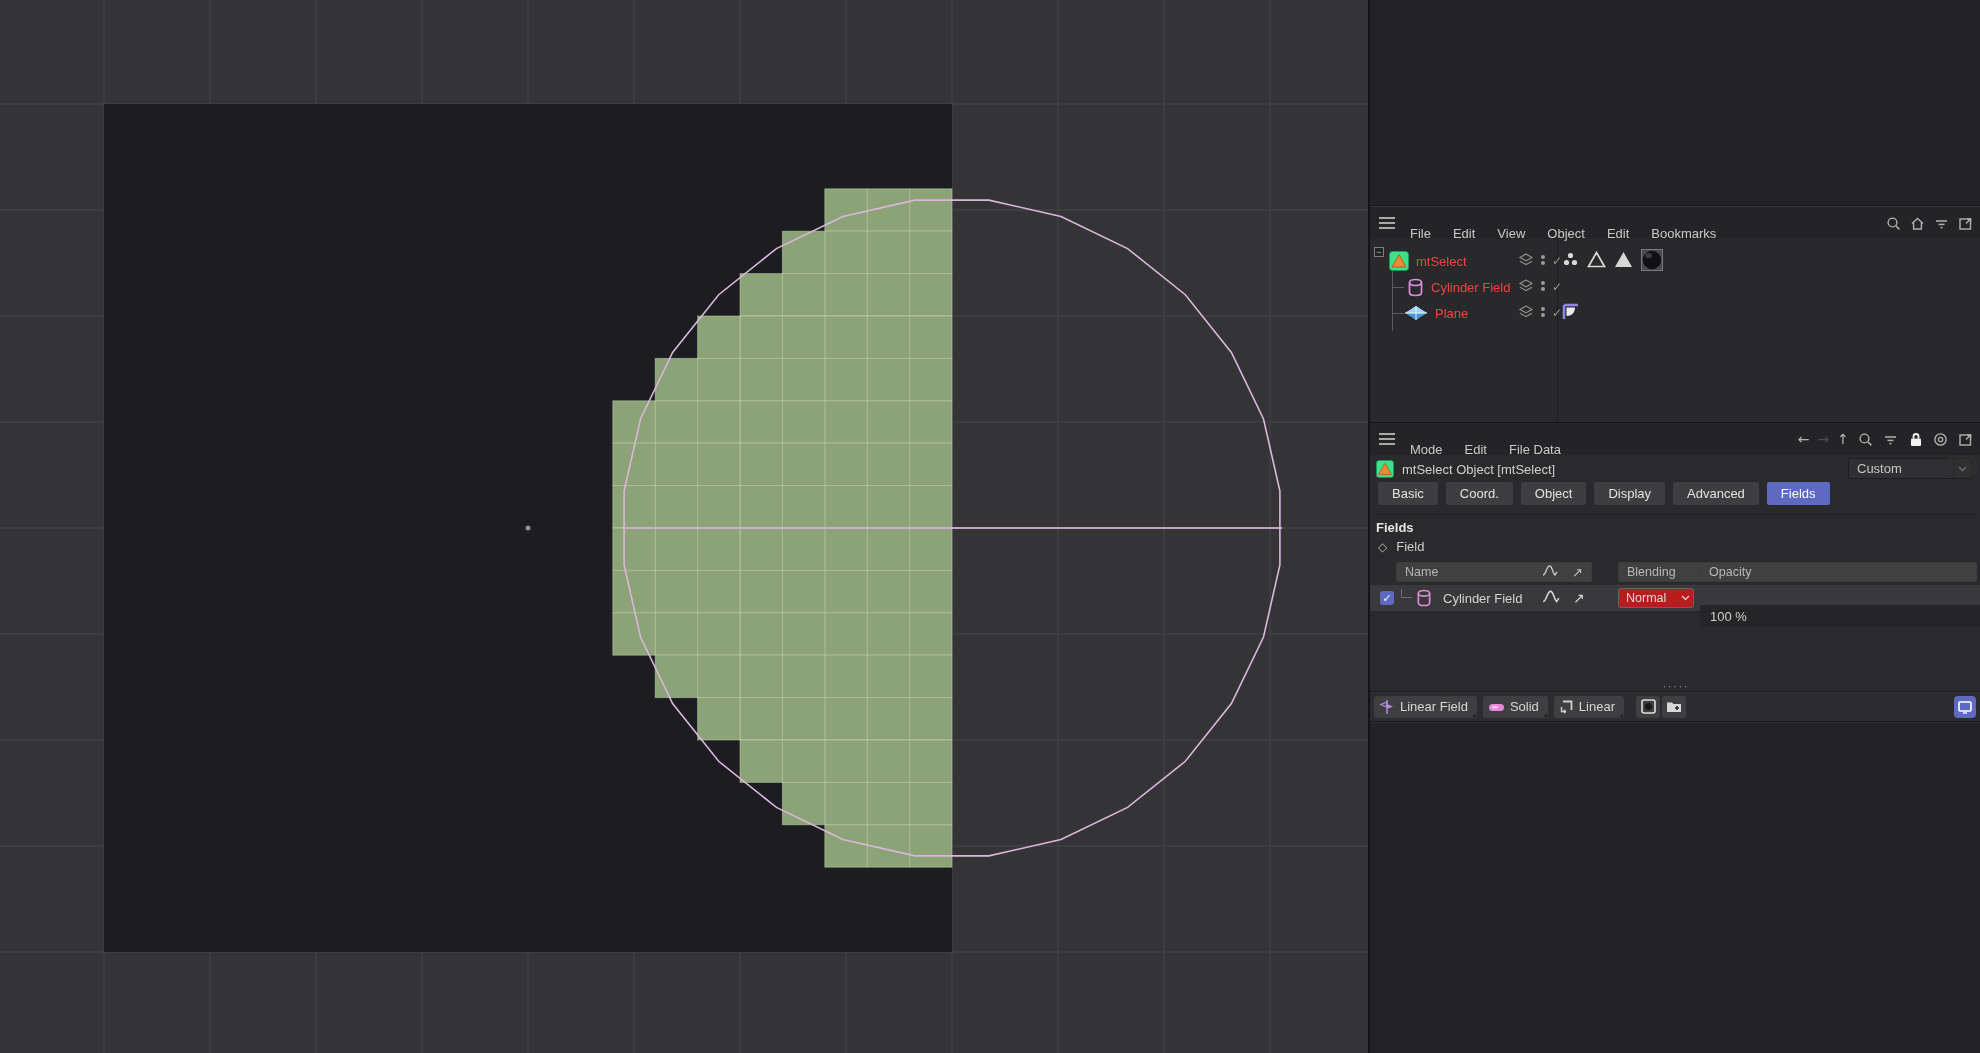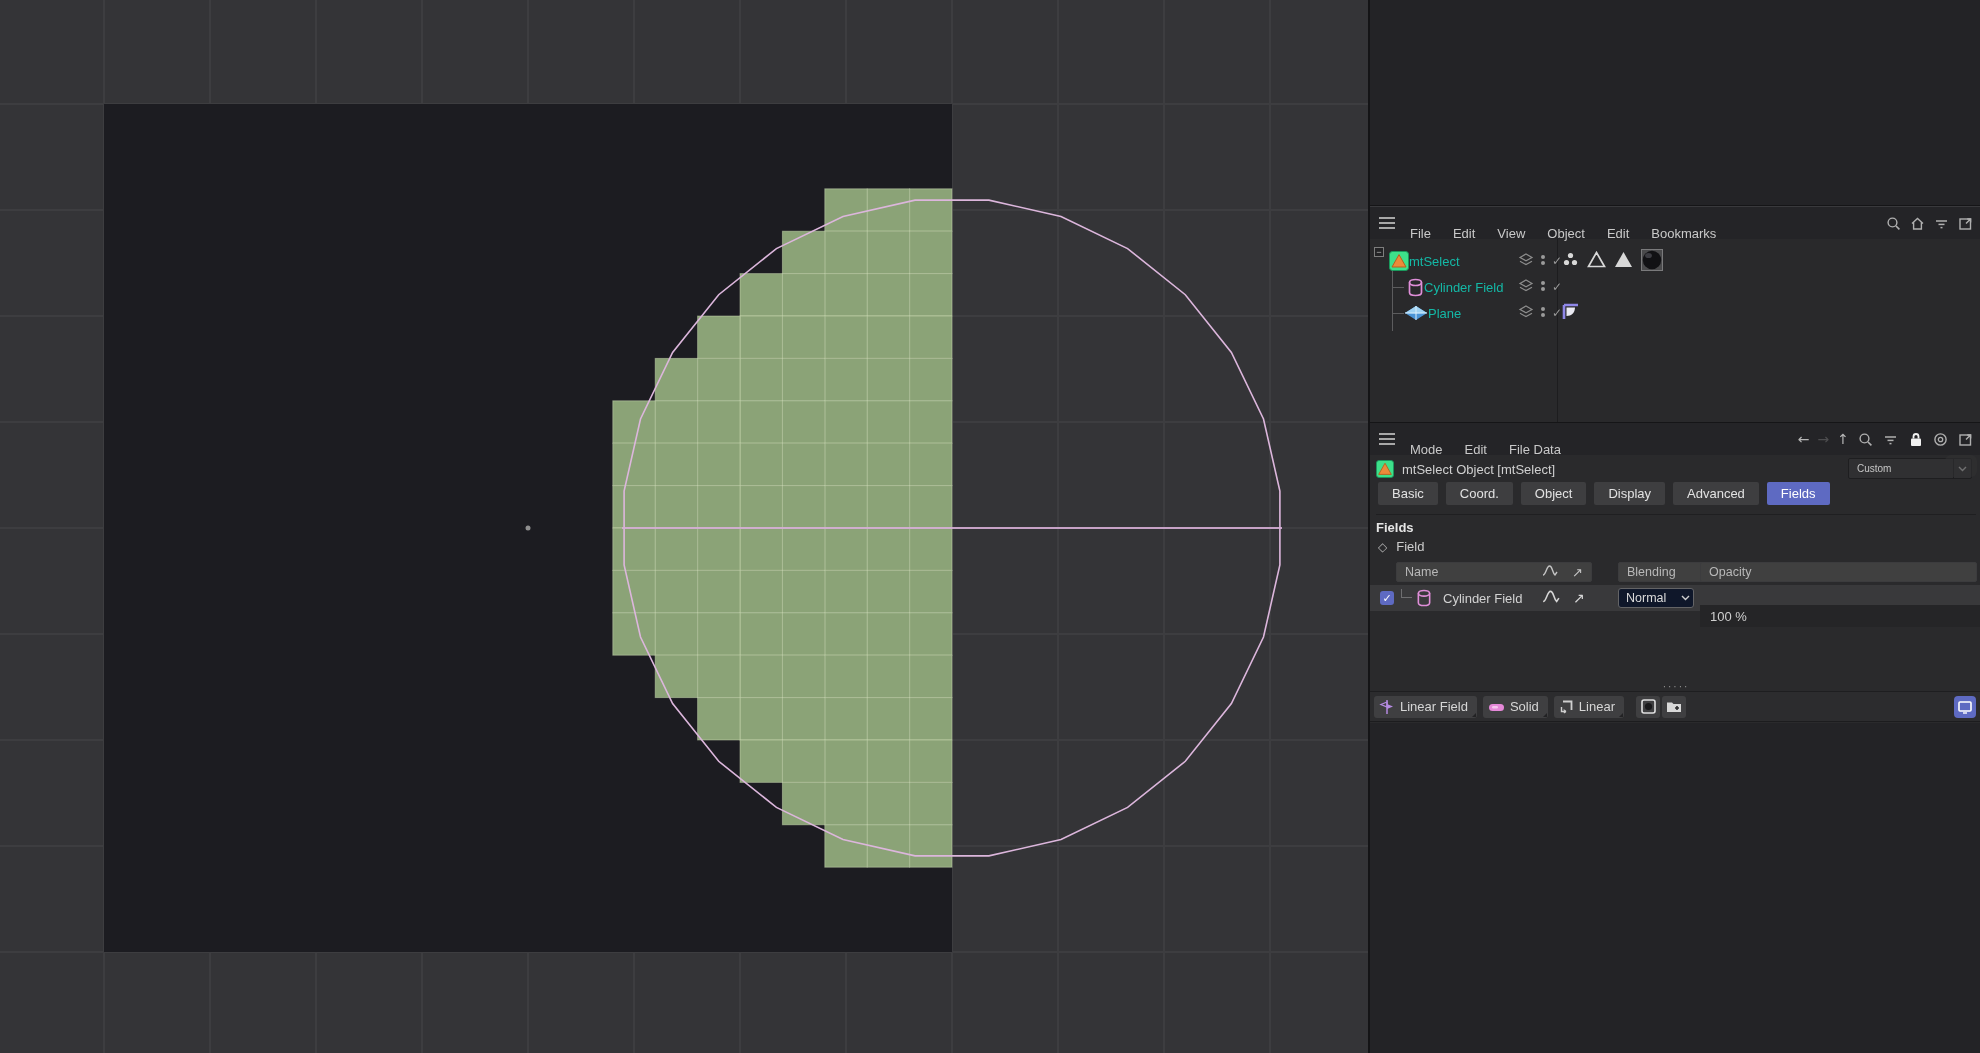--- a/index.html
+++ b/index.html
@@ -28,40 +28,40 @@
   .spacer { flex:1; }
   .icon-strip { display:flex; align-items:center; gap:7px; margin-right:8px; }
   .icon-strip .ic { width:17px; height:17px; display:flex; align-items:center; justify-content:center; }
 
   
   #om { position:absolute; left:0; top:206px; width:612px; height:216px; background:#29292b; }
   #om .menu-row { top:0; }
   .om-body { position:absolute; top:33px; left:0; width:612px; height:183px; }
   .om-coldiv { position:absolute; left:187px; top:0; width:1px; height:183px; background:#1d1d1f; }
   .tree-row { position:absolute; left:0; width:612px; height:26px; display:flex; align-items:center; }
-  .tree-row .label { color:#14b8a6; }
+  .tree-row .label { color:#ef4444; margin-left:7px; }
   .expander { position:absolute; left:4px; top:8px; width:10px; height:10px; border:1px solid #7d7d7d;
               background:#232325; color:#bdbdbd; font-size:9px; line-height:8px; text-align:center; }
   .tree-vline { position:absolute; left:22px; top:26px; width:1px; height:66px; background:#5c5c5e; }
   .tree-stub  { position:absolute; left:22px; width:12px; height:1px; background:#5c5c5e; }
   .row-ctrl { position:absolute; display:flex; align-items:center; gap:5px; }
   .tagzone { position:absolute; left:192px; display:flex; align-items:center; gap:8px; }
 
   
   #am { position:absolute; left:0; top:422px; width:612px; height:631px; background:#2a2a2c; }
   #am .menu-row { top:0; border-top:1px solid #151517; }
   .arr { font-size:14px; color:#b5b5b5; font-family:"DejaVu Sans",sans-serif; }
   .arr.dim { color:#4d4d4f; }
 
   .title-row { position:absolute; top:34px; left:0; width:612px; height:26px;
                display:flex; align-items:center; }
   .title-row .obj-title { margin-left:8px; color:#d0d0d0; }
   .preset-dd { position:absolute; right:10px; top:2px; width:124px; height:21px; background:#303032;
                border:1px solid #1e1e20; border-radius:2px; display:flex; align-items:center; }
-  .preset-dd .val { flex:1; padding-left:8px; color:#c6c6c6; font-size:10px; }
+  .preset-dd .val { flex:1; padding-left:8px; color:#c6c6c6; font-size:13px; }
   .preset-dd .dd-btn { width:18px; height:100%; display:flex; align-items:center; justify-content:center;
                        border-left:1px solid #1e1e20; }
 
   .tabs-row { position:absolute; top:60px; left:8px; height:23px; display:flex; gap:8px; }
   .tab { height:23px; padding:0 14px; background:#3e3e40; color:#e2e2e2; display:flex;
          align-items:center; font-size:13px; border-radius:2px; }
   .tab.active { background:#5e6ac2; color:#ffffff; }
 
   .section-label { position:absolute; top:92px; left:6px; font-weight:bold; color:#e6e6e6;
                    width:600px; border-top:1px solid #1f1f21; padding-top:5px; }
@@ -76,21 +76,21 @@
            padding-left:8px; }
   .hicons { position:absolute; top:2px; height:20px; display:flex; align-items:center; gap:14px; }
   .flist-row { position:absolute; top:163px; left:0; width:612px; height:26px; background:#39393b;
                display:flex; align-items:center; }
   .cb { position:absolute; left:10px; top:6px; width:14px; height:14px; background:#5e6ac2;
         border-radius:3px; color:#fff; font-size:11px; line-height:14px; text-align:center; }
   .lstub { position:absolute; left:31px; top:4px; width:11px; height:9px;
            border-left:1px solid #6e6e70; border-bottom:1px solid #6e6e70; }
   .frow-name { position:absolute; left:73px; color:#d2d2d2; }
   .frow-icons { position:absolute; left:172px; display:flex; gap:13px; align-items:center; }
-  .blend-dd { position:absolute; left:248px; top:3px; width:76px; height:20px; background:#0f172a;
+  .blend-dd { position:absolute; left:248px; top:3px; width:76px; height:20px; background:#b91c1c;
               border:1px solid #646466; border-radius:3px; display:flex; align-items:center; }
   .blend-dd .val { flex:1; padding-left:7px; color:#dadada; font-size:12.5px; }
   .opacity-field { position:absolute; left:330px; top:20px; width:304px; height:22px; background:#252527;
                    display:flex; align-items:center; }
   .opacity-field .val { padding-left:10px; color:#cfcfcf; }
   .opacity-tick { position:absolute; right:3px; width:2px; height:12px; background:#9a9a9a; }
 
   
   .splitter { position:absolute; top:262px; left:0; width:612px; height:8px;
               border-bottom:1px solid #1e1e20; text-align:center; color:#969696;

